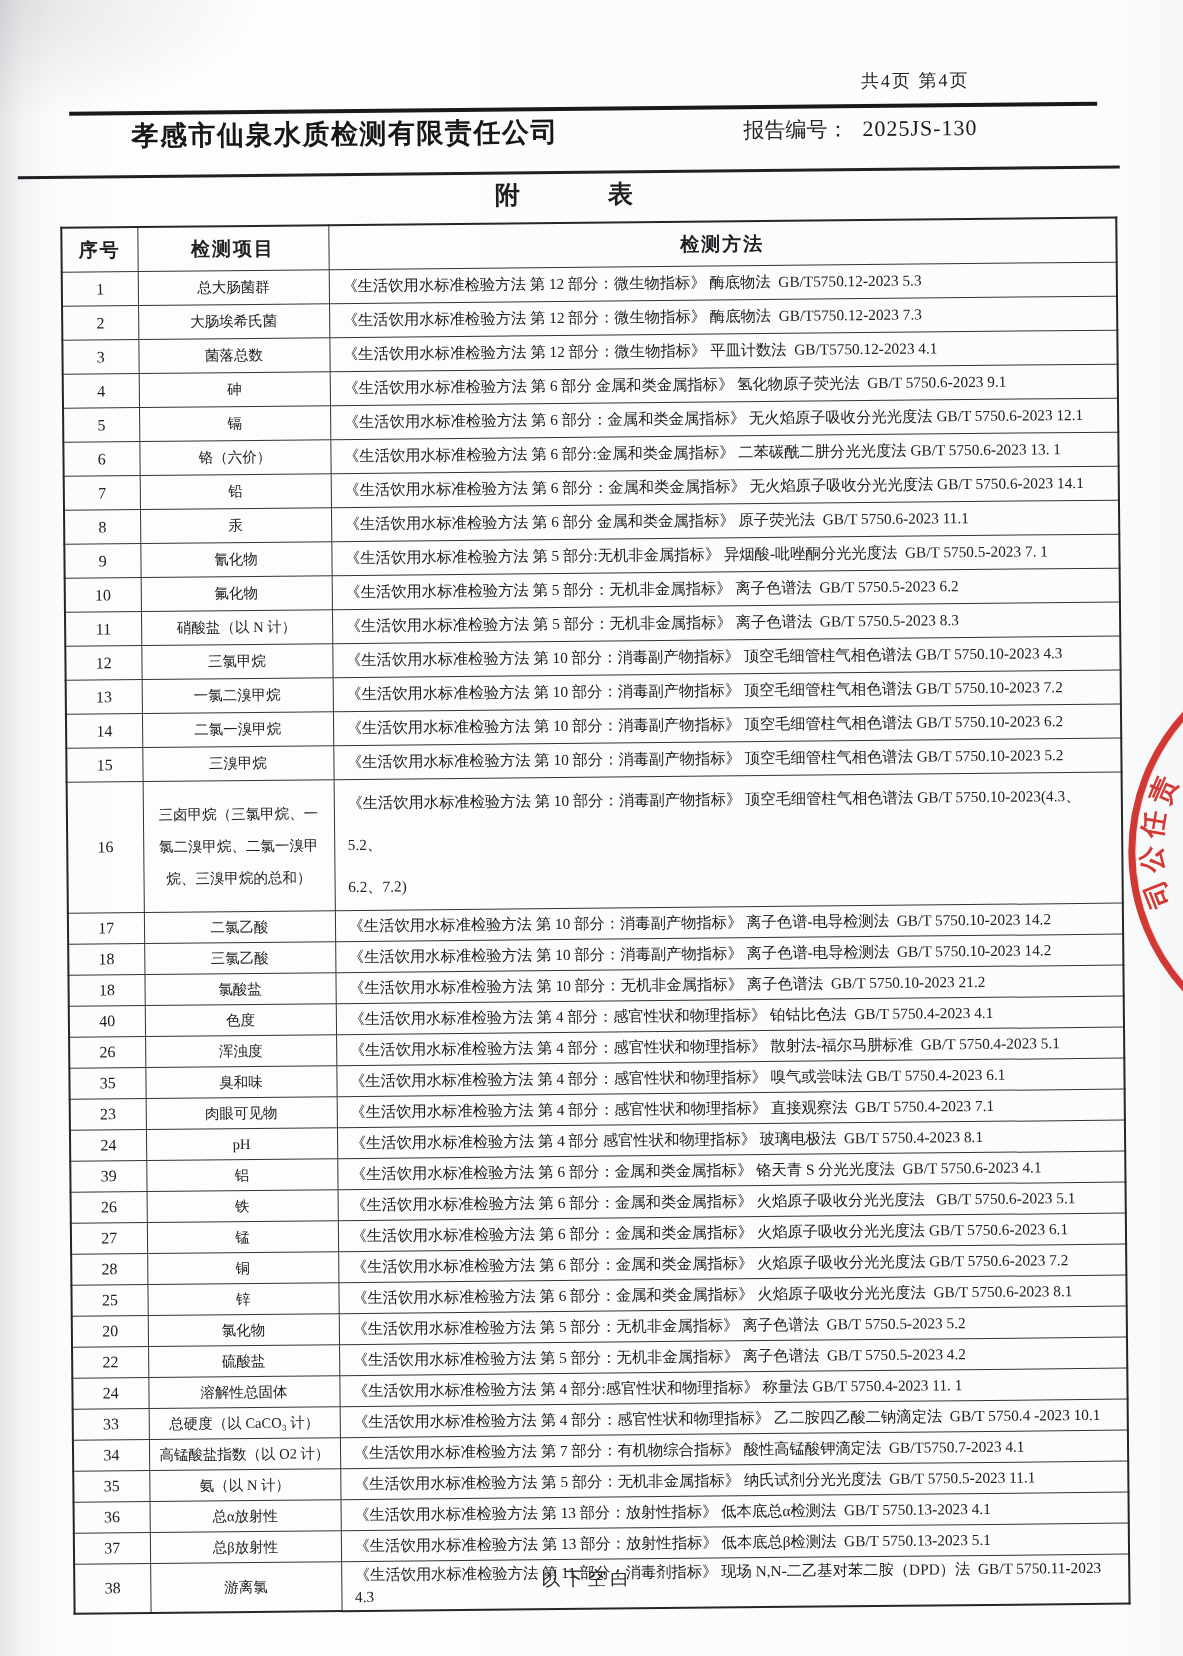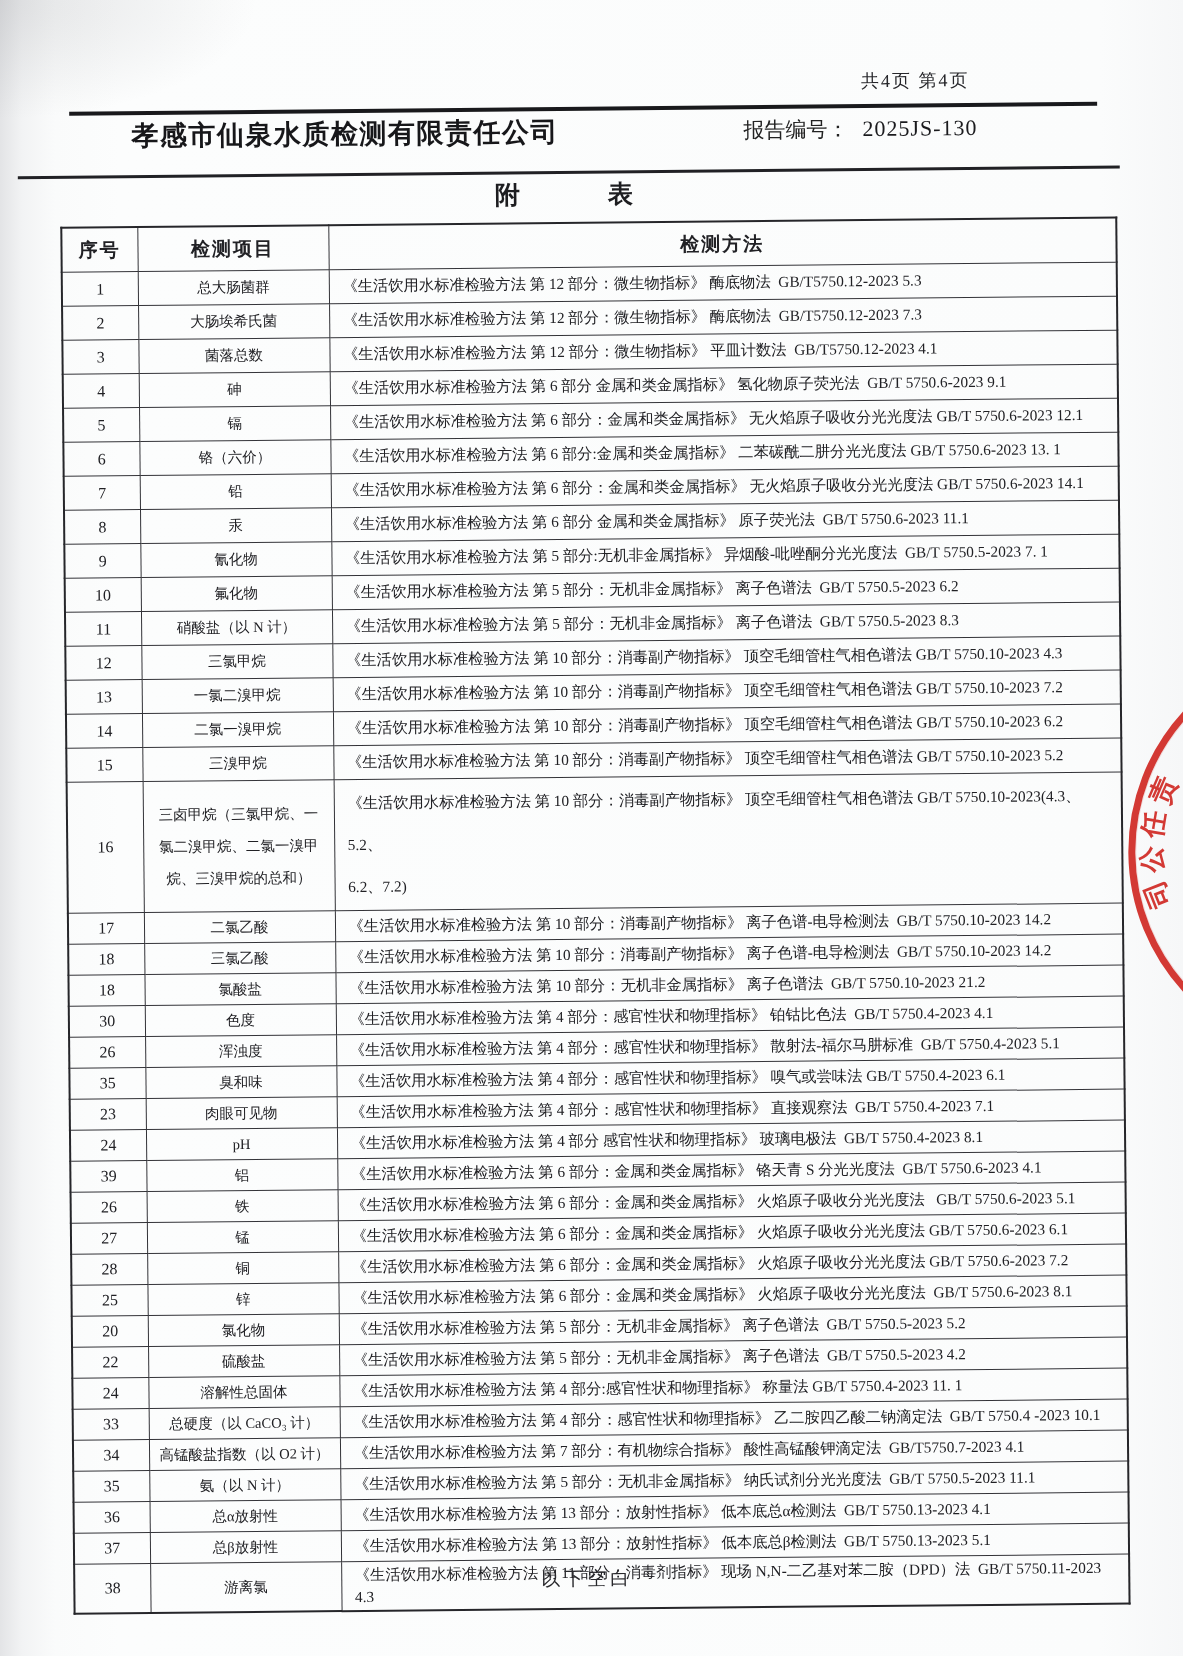--- a/index.html
+++ b/index.html
@@ -213,21 +213,21 @@
             <td class="no">18</td>
             <td class="item">三氯乙酸</td>
             <td class="method">《生活饮用水标准检验方法 第 10 部分：消毒副产物指标》 离子色谱-电导检测法  GB/T 5750.10-2023 14.2</td>
           </tr>
           <tr>
             <td class="no">18</td>
             <td class="item">氯酸盐</td>
             <td class="method">《生活饮用水标准检验方法 第 10 部分：无机非金属指标》 离子色谱法  GB/T 5750.10-2023 21.2</td>
           </tr>
           <tr>
-            <td class="no">30</td>
+            <td class="no">40</td>
             <td class="item">色度</td>
             <td class="method">《生活饮用水标准检验方法 第 4 部分：感官性状和物理指标》 铂钴比色法  GB/T 5750.4-2023 4.1</td>
           </tr>
           <tr>
             <td class="no">26</td>
             <td class="item">浑浊度</td>
             <td class="method">《生活饮用水标准检验方法 第 4 部分：感官性状和物理指标》 散射法-福尔马肼标准  GB/T 5750.4-2023 5.1</td>
           </tr>
           <tr>
             <td class="no">35</td>

